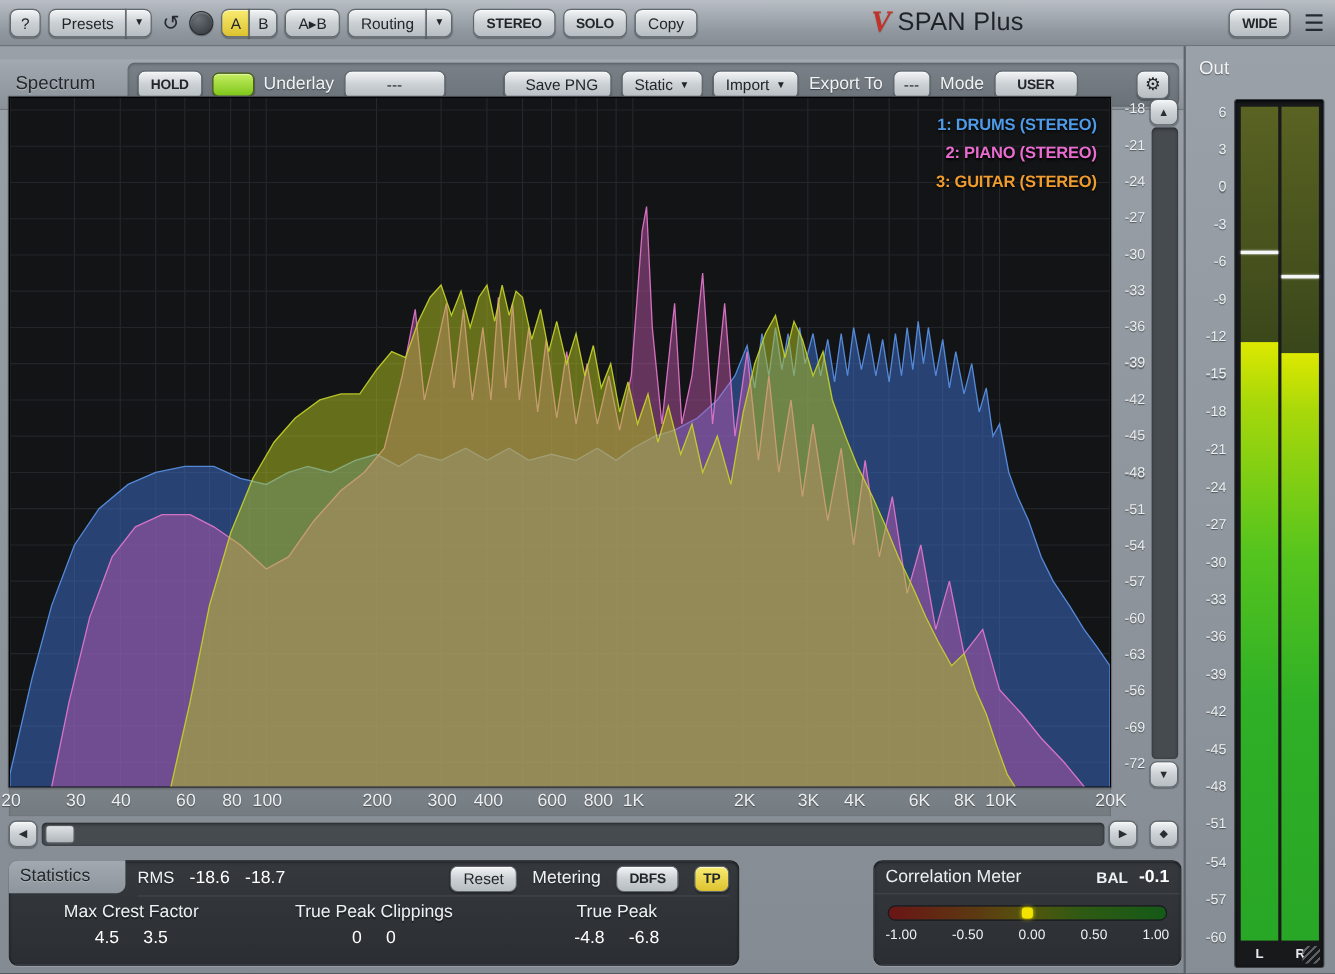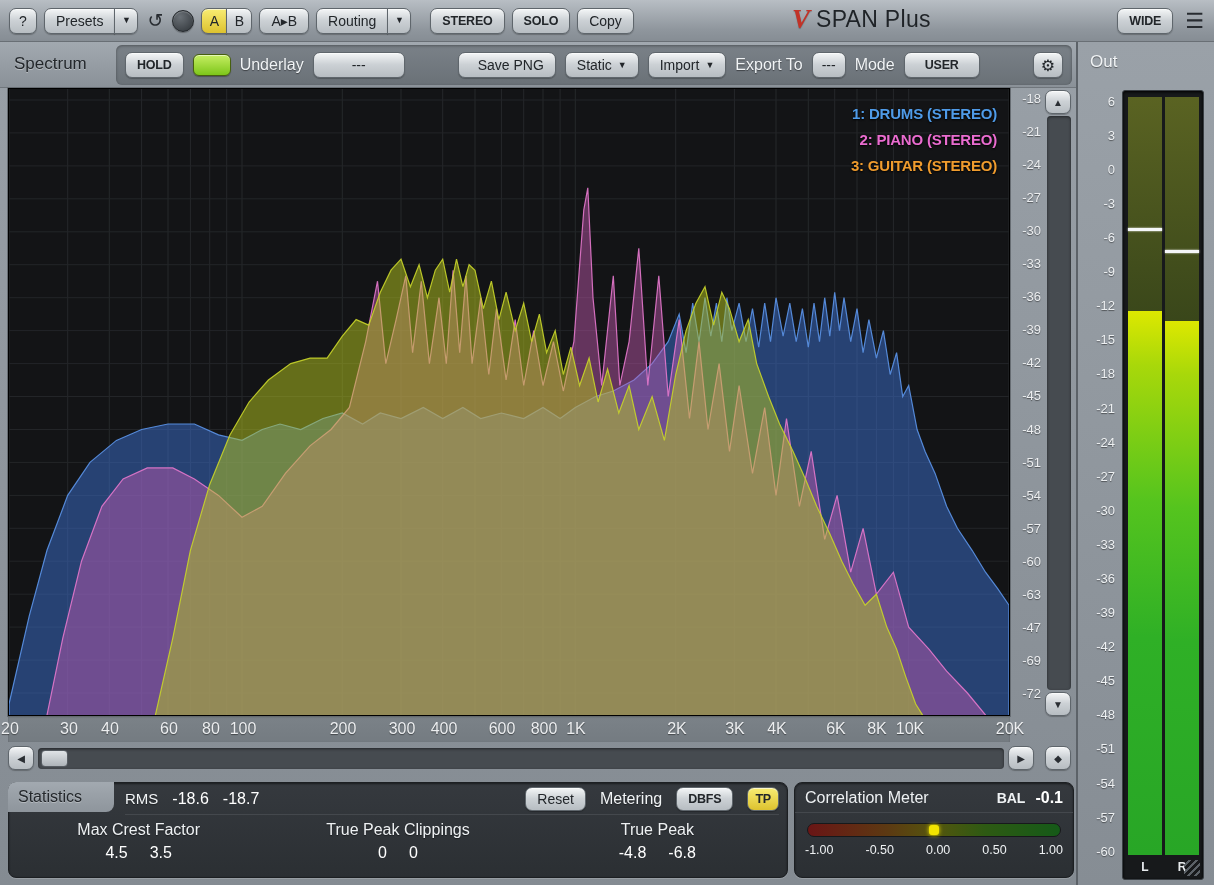--- a/index.html
+++ b/index.html
@@ -26,21 +26,21 @@
   .flat-icon{color:#272b30;font-size:19px;padding:0 2px;cursor:default;}
   .knob{width:22px;height:22px;border-radius:50%;border:1px solid #24282c;
         background:radial-gradient(circle at 35% 30%,#6a7076,#2e3338);
         box-shadow:inset 0 1px 1px rgba(255,255,255,.25),0 1px 1px rgba(0,0,0,.3);}
   .brand{position:absolute;left:792px;top:4px;display:flex;align-items:center;gap:6px;}
   .brand .logo{color:#c23227;font-size:27px;font-weight:bold;font-style:italic;font-family:"Liberation Serif",serif;text-shadow:0 1px 1px rgba(0,0,0,.25);}
   .brand .title{color:#1f2327;font-size:23px;letter-spacing:.3px;}
   .top-right{position:absolute;right:8px;top:0;height:42px;display:flex;align-items:center;gap:10px;}
 
   
-  .subbar{position:absolute;left:0;top:42px;width:1076px;height:46px;
+  .subbar{position:absolute;left:0;top:54px;width:1076px;height:46px;
           background:linear-gradient(#a2a9b0,#8a9198);border-bottom:1px solid #70767c;}
   .tab-label{position:absolute;left:14px;top:12px;font-size:17px;color:#23272b;text-shadow:0 1px 0 rgba(255,255,255,.35);}
   .darkstrip{position:absolute;left:116px;top:3px;width:956px;height:40px;display:flex;align-items:center;gap:9px;padding:0 9px;
              background:linear-gradient(#7a8188,#6a7177);border-radius:6px;box-shadow:inset 0 1px 3px rgba(0,0,0,.35);}
   .wlabel{color:#f1f4f6;font-size:16px;text-shadow:0 1px 1px rgba(0,0,0,.45);white-space:nowrap;}
   .led{width:38px;height:22px;border-radius:6px;border:1px solid #47600f;
        background:linear-gradient(#c6ee62,#7dc61a);box-shadow:inset 0 1px 0 rgba(255,255,255,.55),0 1px 1px rgba(0,0,0,.3);}
 
   
   .plot{position:absolute;left:8px;top:88px;width:1002px;height:628px;background:#131416;
@@ -62,21 +62,21 @@
   .vtrack{position:absolute;left:1047px;top:116px;width:24px;height:574px;background:#464b50;
           border-radius:4px;box-shadow:inset 0 1px 3px rgba(0,0,0,.5);}
   .htrack{position:absolute;left:38px;top:748px;width:966px;height:21px;background:#464b50;
           border-radius:4px;box-shadow:inset 0 1px 3px rgba(0,0,0,.5);}
   .hthumb{position:absolute;left:3px;top:2px;width:27px;height:17px;border-radius:4px;border:1px solid #565c62;
           background:linear-gradient(#dfe3e6,#aeb4b9);}
 
   
   .panel-dark{position:absolute;background:linear-gradient(#35393e,#2b2f33);border:1px solid #1c1f22;
               border-radius:8px;box-shadow:inset 0 1px 2px rgba(0,0,0,.5),0 1px 0 rgba(255,255,255,.15);}
-  #stats-panel{left:8px;top:782px;width:780px;height:96px;}
+  #stats-panel{left:8px;top:782px;width:664px;height:96px;}
   #corr-panel{left:794px;top:782px;width:280px;height:96px;}
   .panel-tab{position:absolute;left:8px;top:782px;width:106px;height:30px;border-radius:8px 0 8px 0;
              background:linear-gradient(#a2a9b0,#8e959c);display:flex;align-items:center;padding-left:10px;
              font-size:16px;color:#23272b;text-shadow:0 1px 0 rgba(255,255,255,.3);}
   .stats-row1{position:absolute;left:116px;right:8px;top:0;height:32px;display:flex;align-items:center;gap:14px;
               border-bottom:1px solid #44484d;}
   .stats-row1 .spacer{flex:1;}
   .sval{color:#fff;font-size:16px;}
   .stat-cols{position:absolute;left:0;right:0;top:38px;display:flex;}
   .stat-col{flex:1;text-align:center;color:#eef1f3;}
@@ -241,21 +241,21 @@
       <div class="db-tick" style="top: 201px;">-36</div>
       <div class="db-tick" style="top: 234px;">-39</div>
       <div class="db-tick" style="top: 267px;">-42</div>
       <div class="db-tick" style="top: 300px;">-45</div>
       <div class="db-tick" style="top: 334px;">-48</div>
       <div class="db-tick" style="top: 367px;">-51</div>
       <div class="db-tick" style="top: 400px;">-54</div>
       <div class="db-tick" style="top: 433px;">-57</div>
       <div class="db-tick" style="top: 466px;">-60</div>
       <div class="db-tick" style="top: 499px;">-63</div>
-      <div class="db-tick" style="top: 532px;">-47</div>
+      <div class="db-tick" style="top: 532px;">-56</div>
       <div class="db-tick" style="top: 565px;">-69</div>
       <div class="db-tick" style="top: 598px;">-72</div>
     </div>
   <div class="freq-scale" id="freq-scale">
       <div class="freq-tick" style="left: 2px;">20</div>
       <div class="freq-tick" style="left: 61px;">30</div>
       <div class="freq-tick" style="left: 102px;">40</div>
       <div class="freq-tick" style="left: 161px;">60</div>
       <div class="freq-tick" style="left: 203px;">80</div>
       <div class="freq-tick" style="left: 235px;">100</div>

